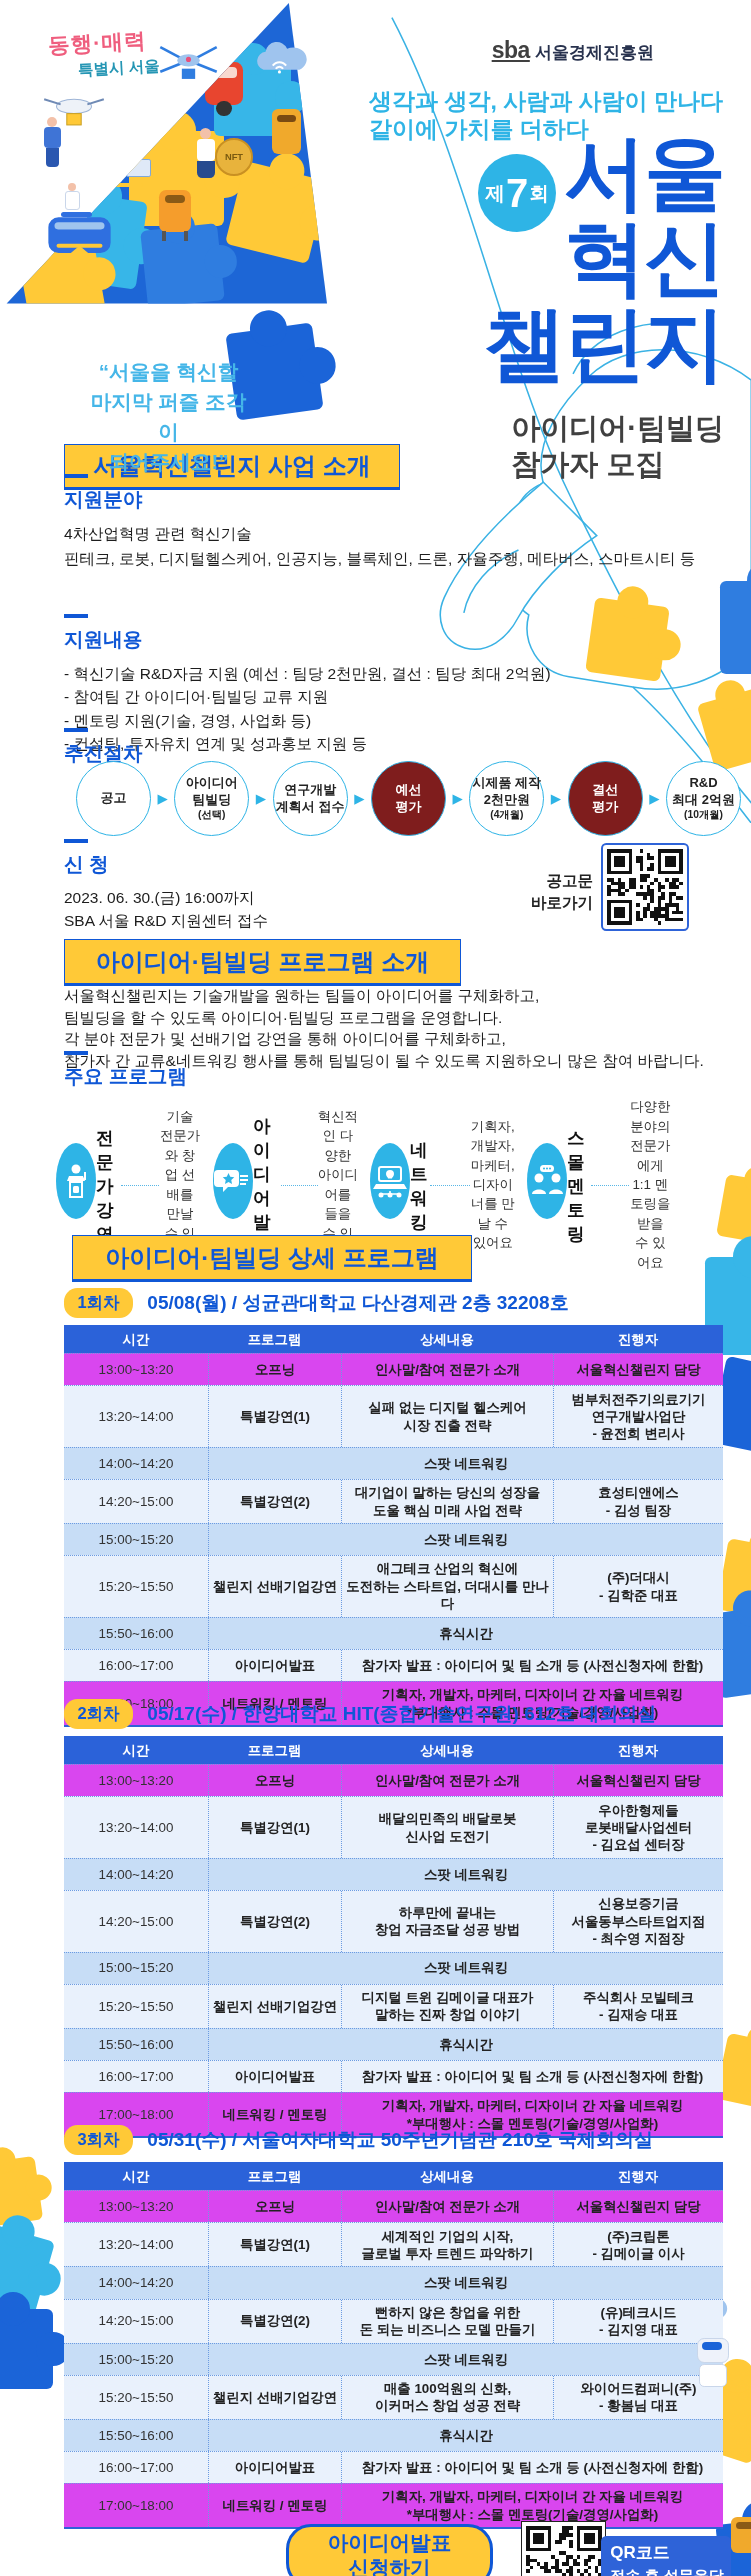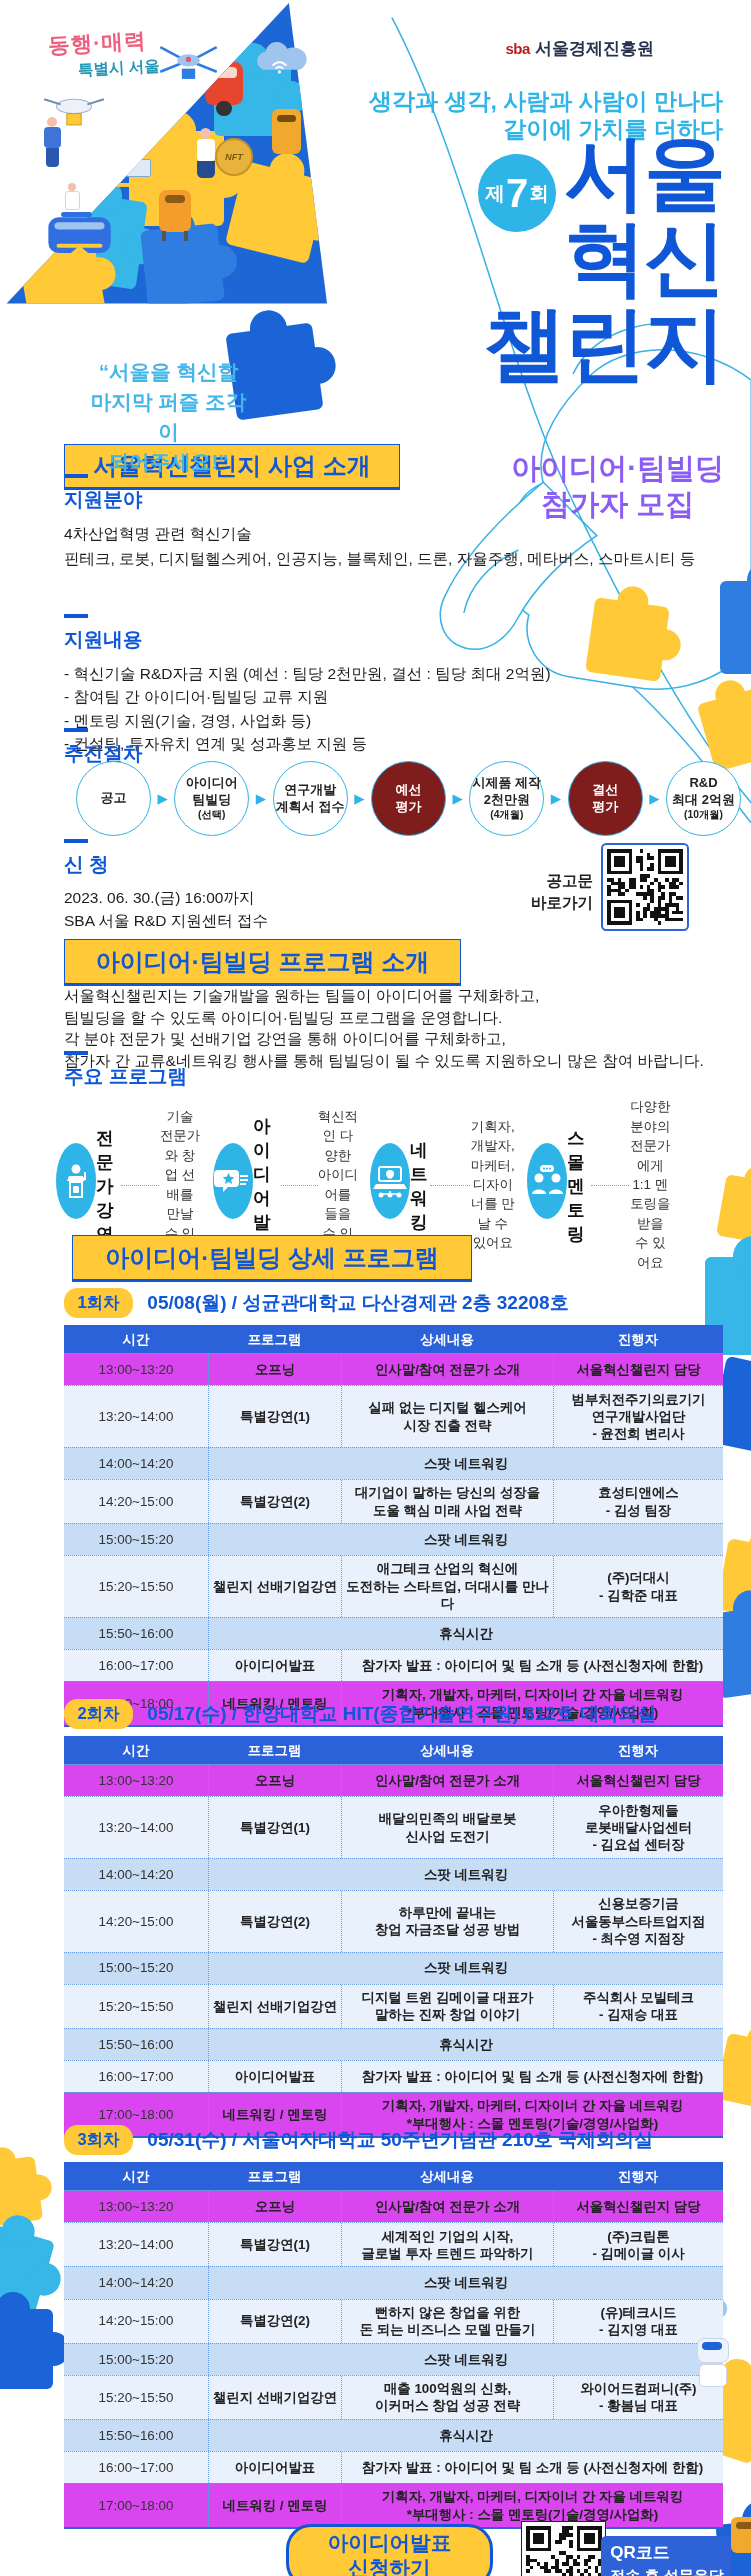--- a/index.html
+++ b/index.html
@@ -5,34 +5,34 @@
   html,body{margin:0;padding:0;background:#fff;}
   #poster{position:relative;width:752px;height:2643px;background:#fff;overflow:hidden;
     font-family:"Liberation Sans","DejaVu Sans",sans-serif;color:#1d1d1d;}
   .abs{position:absolute;}
   
   .pz{position:absolute;border-radius:6.2px;}
   .pz::before,.pz::after{content:"";position:absolute;background:inherit;border-radius:50%;}
   .pz::before{width:42%;height:42%;top:-21%;left:29%;}
   .pz::after{width:42%;height:42%;right:-21%;top:29%;}
   .collage{position:absolute;left:0;top:0;width:332px;height:305px;
-    clip-path:polygon(87% 1%,98.5% 99.5%,2% 99.5%);background:#1d66d6;font-style:italic;}
+    clip-path:polygon(87% 1%,98.5% 99.5%,2% 99.5%);background:#1d66d6;}
   .mini{position:absolute;}
   
   .slogan1{font-size:21.6px;font-weight:800;color:#ef5e7e;transform:rotate(-3deg);letter-spacing:1px;}
   .slogan2{font-size:15.5px;font-weight:800;color:#2596b4;transform:rotate(-3deg);margin:1px 0 0 30px;}
   .sbalogo{display:flex;align-items:baseline;gap:5.2px;}
-  .sba-mark{font-size:15px;font-weight:800;color:#b91c1c;letter-spacing:-0.5px;}
+  .sba-mark{font-size:23px;font-weight:800;color:#404040;letter-spacing:-0.5px;text-decoration:underline;}
   .sba-org{font-size:17px;font-weight:700;color:#28324e;}
-  .tagline{font-size:23px;font-weight:800;color:#2eb4e6;text-align:right;line-height:1.2;}
+  .tagline{font-size:23px;font-weight:800;color:#2eb4e6;line-height:1.2;}
   .big-title{font-size:82px;font-weight:900;color:#0f57d6;text-align:right;line-height:1.04;letter-spacing:-2.1px;}
   .badge7{width:78px;height:78px;border-radius:50%;background:#2eb4e6;color:#fff;
     display:flex;align-items:center;justify-content:center;font-weight:900;}
   .badge7 .s{font-size:19.6px;} .badge7 .b{font-size:40px;line-height:1;margin:0 1px;}
-  .subtitle{font-size:29px;font-weight:800;color:#8b5cf6;text-align:center;line-height:1.25;margin-top:40px;}
+  .subtitle{font-size:29px;font-weight:800;color:#404040;text-align:left;line-height:1.25;}
   .quote{font-size:20.6px;font-weight:600;color:#45b6e8;text-align:center;line-height:1.45;}
   
   .ybox{position:absolute;background:#ffc937;border:1.5px solid #0f57d6;border-bottom-width:3.1px;
     display:flex;align-items:center;justify-content:center;font-weight:900;color:#0f57d6;font-size:24px;}
   .h-dash{width:24px;height:3.6px;background:#0f57d6;margin-bottom:8.2px;}
   .h3{font-size:19.6px;font-weight:800;color:#0f57d6;margin:0 0 9.3px 0;}
   .body-t{font-size:15.5px;color:#1d1d1d;line-height:1.6;}
   .amount{font-size:25px;font-weight:900;color:#111;margin:0 3.1px;}
   
   #process-flow{position:absolute;left:76px;top:761px;width:665px;display:flex;align-items:center;}

